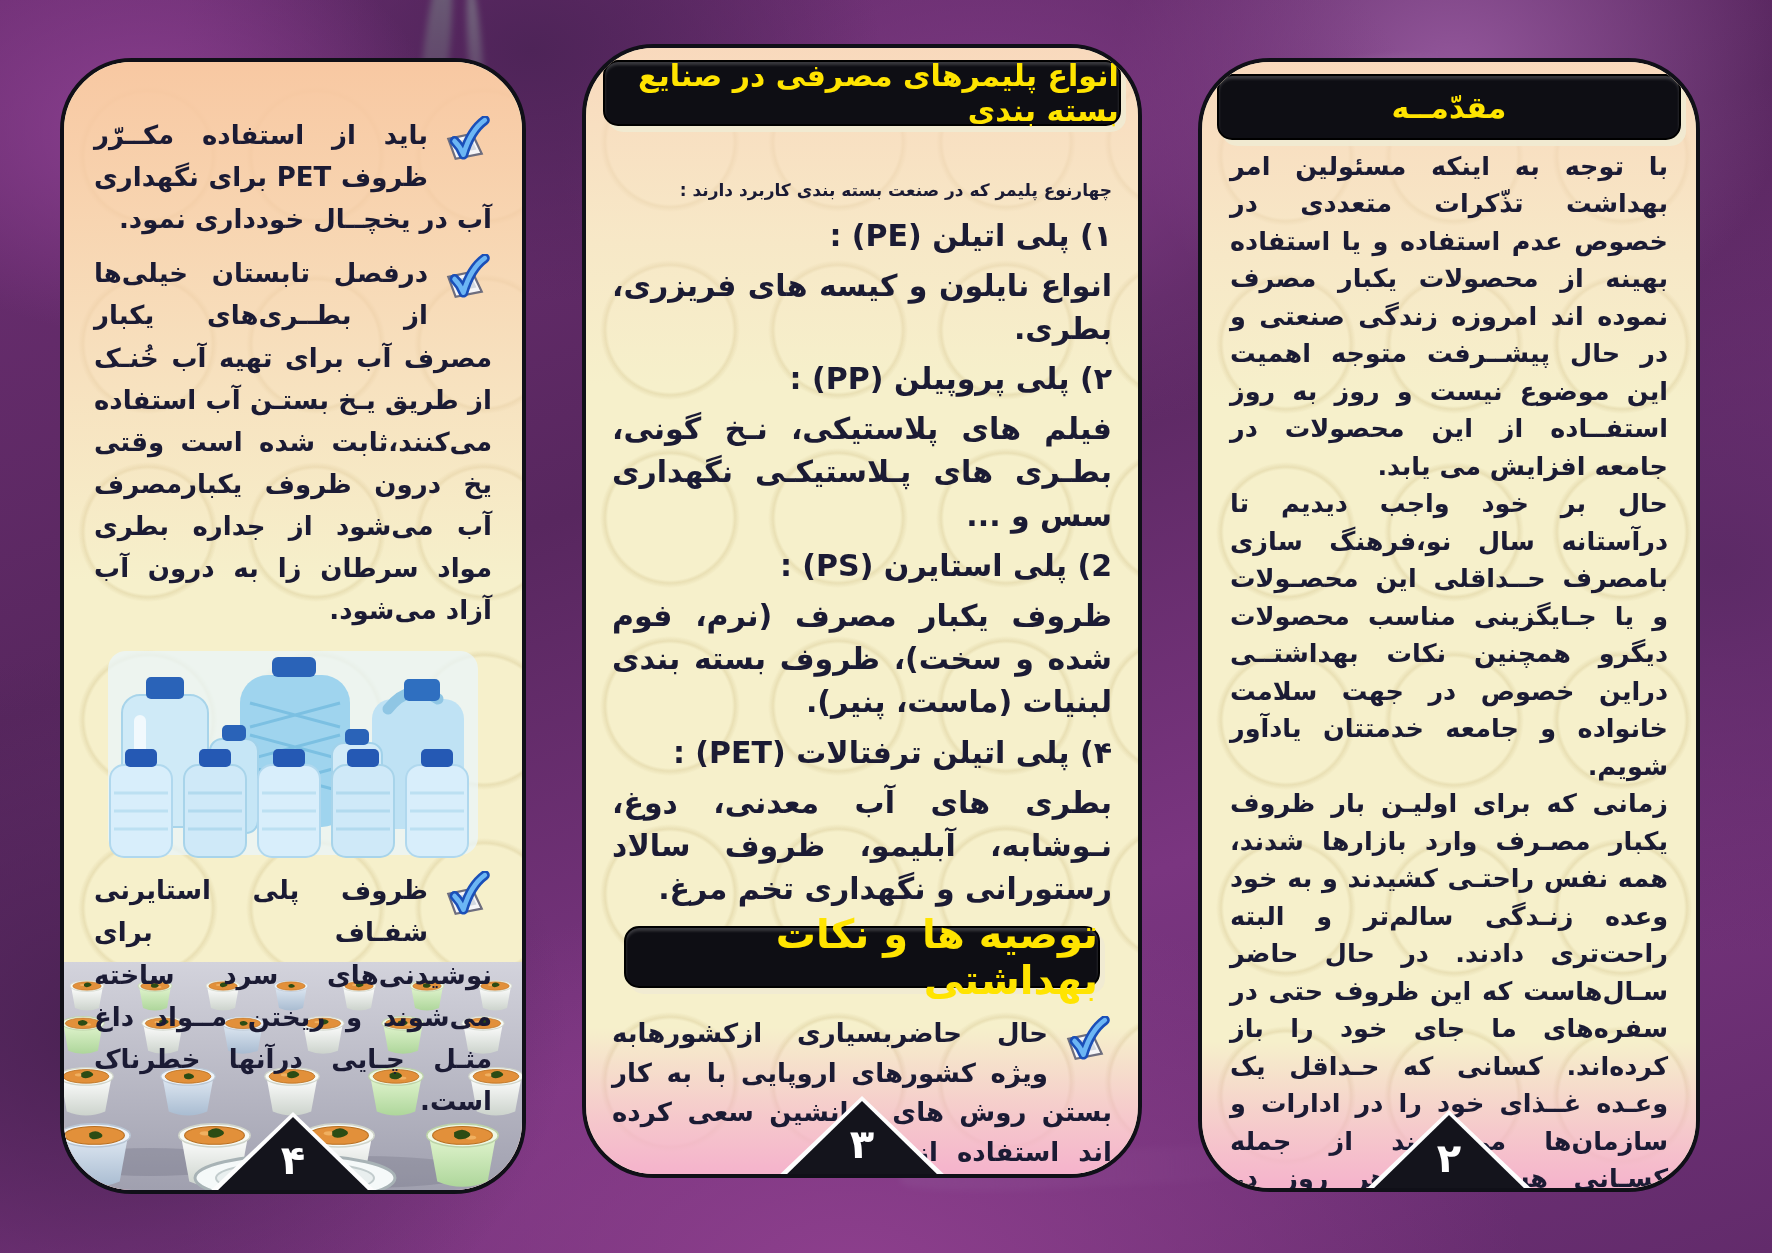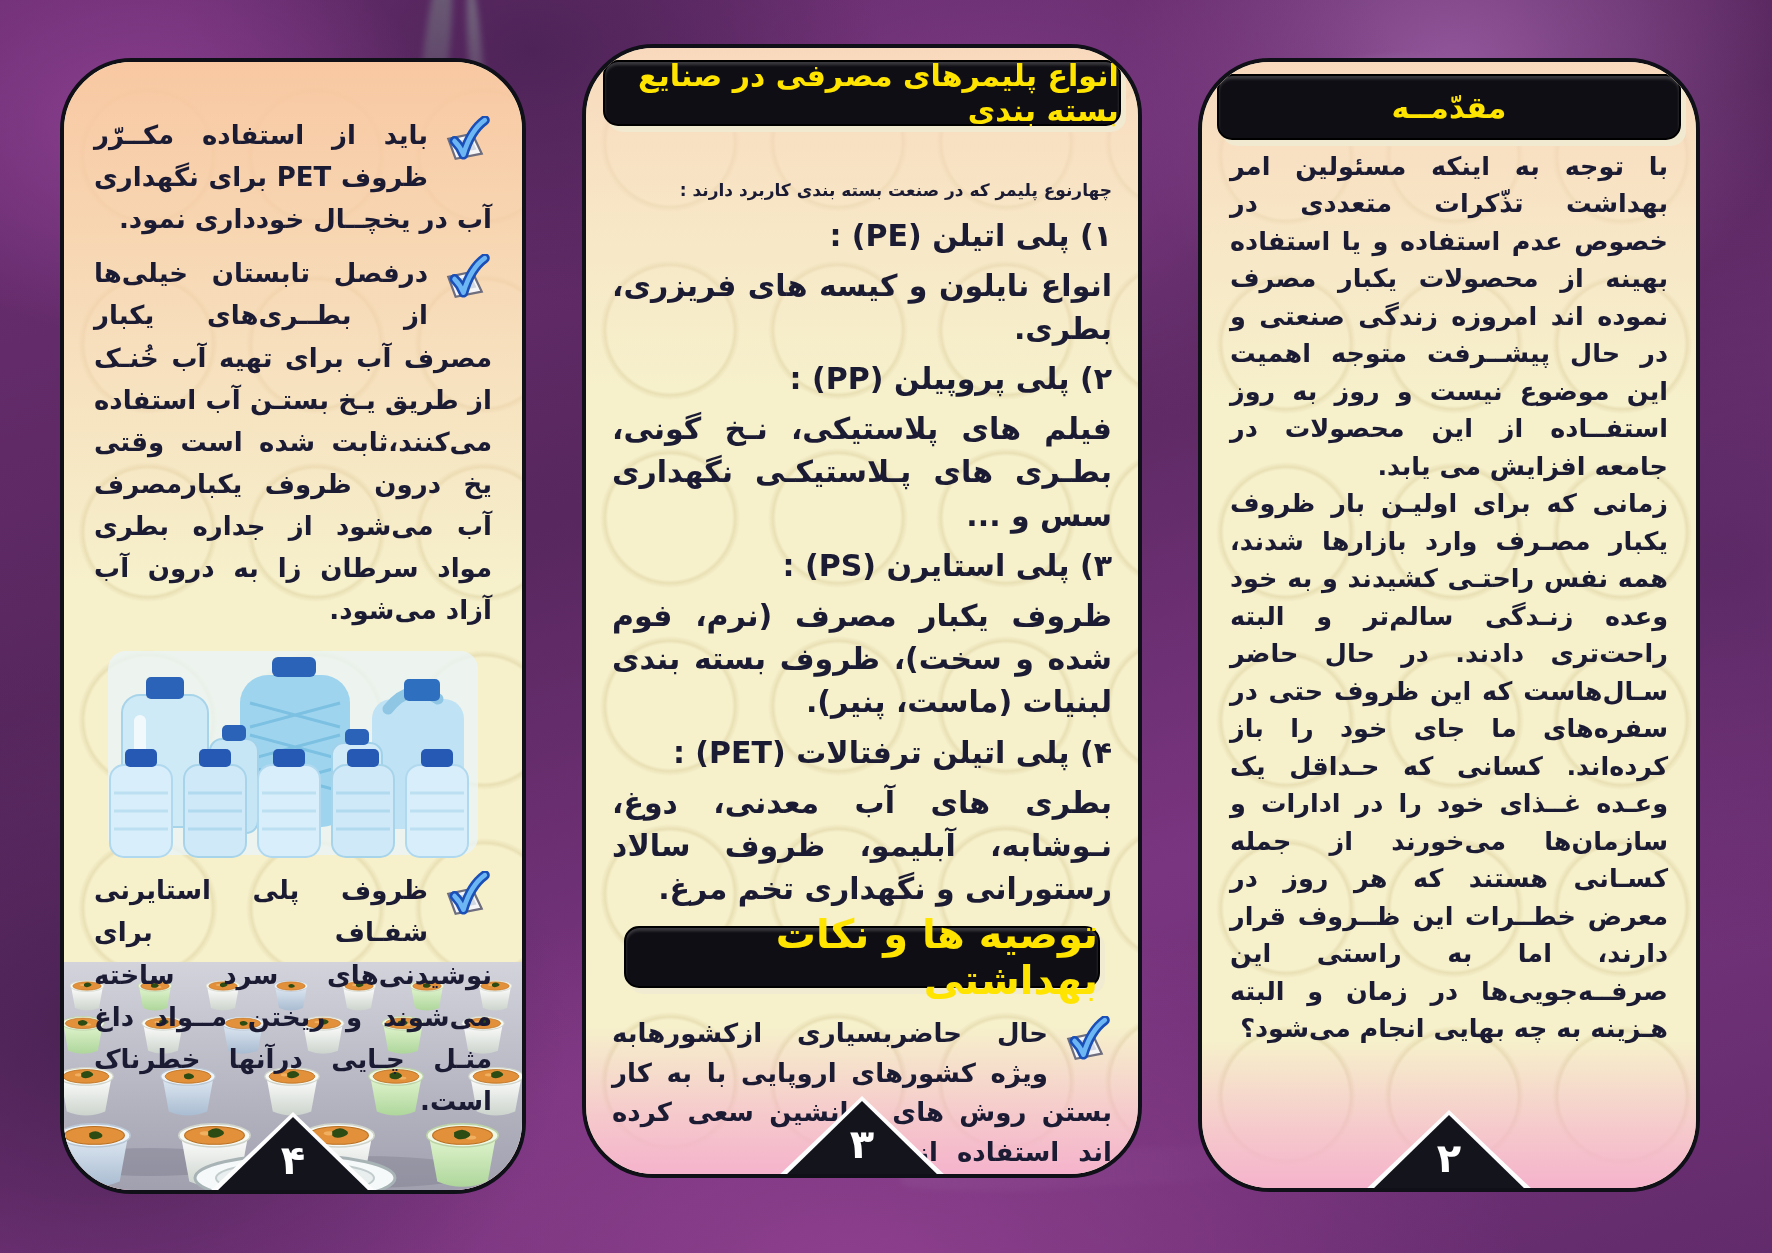--- a/index.html
+++ b/index.html
@@ -248,21 +248,21 @@
       <span>انواع پلیمرهای مصرفی در صنایع بسته بندی</span>
     </div>
 
     <div class="content">
       <p class="intro para">چهارنوع پلیمر که در صنعت بسته بندی کاربرد دارند :</p>
 
       <p class="pl">۱) پلی اتیلن (PE) :</p>
       <p class="pl">انواع نایلون و کیسه های فریزری، بطری.</p>
       <p class="pl">۲) پلی پروپیلن (PP) :</p>
       <p class="pl">فیلم های پلاستیکی، نـخ گونی، بطـری های پـلاستیکـی نگهداری سس و ...</p>
-      <p class="pl">۳) پلی استایرن (PS) :</p>
+      <p class="pl">2) پلی استایرن (PS) :</p>
       <p class="pl">ظروف یکبار مصرف (نرم، فوم شده و سخت)، ظروف بسته بندی لبنیات (ماست، پنیر).</p>
       <p class="pl">۴) پلی اتیلن ترفتالات (PET) :</p>
       <p class="pl">بطری های آب معدنی، دوغ، نـوشابه، آبلیمو، ظروف سالاد رستورانی و نگهداری تخم مرغ.</p>
 
       <div class="banner banner-sub">
         <span>توصیه ها و نکات بهداشتی</span>
       </div>
 
       <p class="tip para">
         <svg class="chk">
@@ -325,20 +325,21 @@
   <section class="panel" id="panel-right">
     <div class="tint tint-top-soft"></div>
     <div class="tint tint-bottom"></div>
 
     <div class="banner banner-main">
       <span>مقدّمــه</span>
     </div>
 
     <div class="content">
       <p class="para first">با توجه به اینکه مسئولین امر بهداشت تذّکرات متعددی در خصوص عدم استفاده و یا استفاده بهینه از محصولات یکبار مصرف نموده اند امروزه زندگی صنعتی و در حال پیشــرفت متوجه اهمیت این موضوع نیست و روز به روز استفــاده از این محصولات در جامعه افزایش می یابد.</p>
+      <p class="para">حال بر خود واجب دیدیم تا درآستانه سال نو،فرهنگ سازی بامصرف حــداقلی این محصـولات و یا جـایگزینی مناسب محصولات دیگرو همچنین نکات بهداشتــی دراین خصوص در جهت سلامت خانواده و جامعه خدمتتان یادآور شویم.</p>
       <p class="para">زمانی که برای اولیـن بار ظروف یکبار مصـرف وارد بازارها شدند، همه نفس راحتـی کشیدند و به خود وعده زنـدگی سالم‌تر و البته راحت‌تری دادند. در حال حاضر سـال‌هاست که این ظروف حتی در سفره‌های ما جای خود را باز کرده‌اند. کسانی که حـداقل یک وعـده غــذای خود را در ادارات و سازمان‌ها می‌خورند از جمله کسـانی هستند که هر روز در معرض خطــرات این ظــروف قرار دارند، اما به راستی این صرفــه‌جویی‌ها در زمان  و البته هـزینه به چه بهایی انجام می‌شود؟</p>
 
     </div>
 
     <div class="tri">
       <div class="tri-in"></div>
       <div class="num">۲</div>
     </div>
   </section>
 </div>

